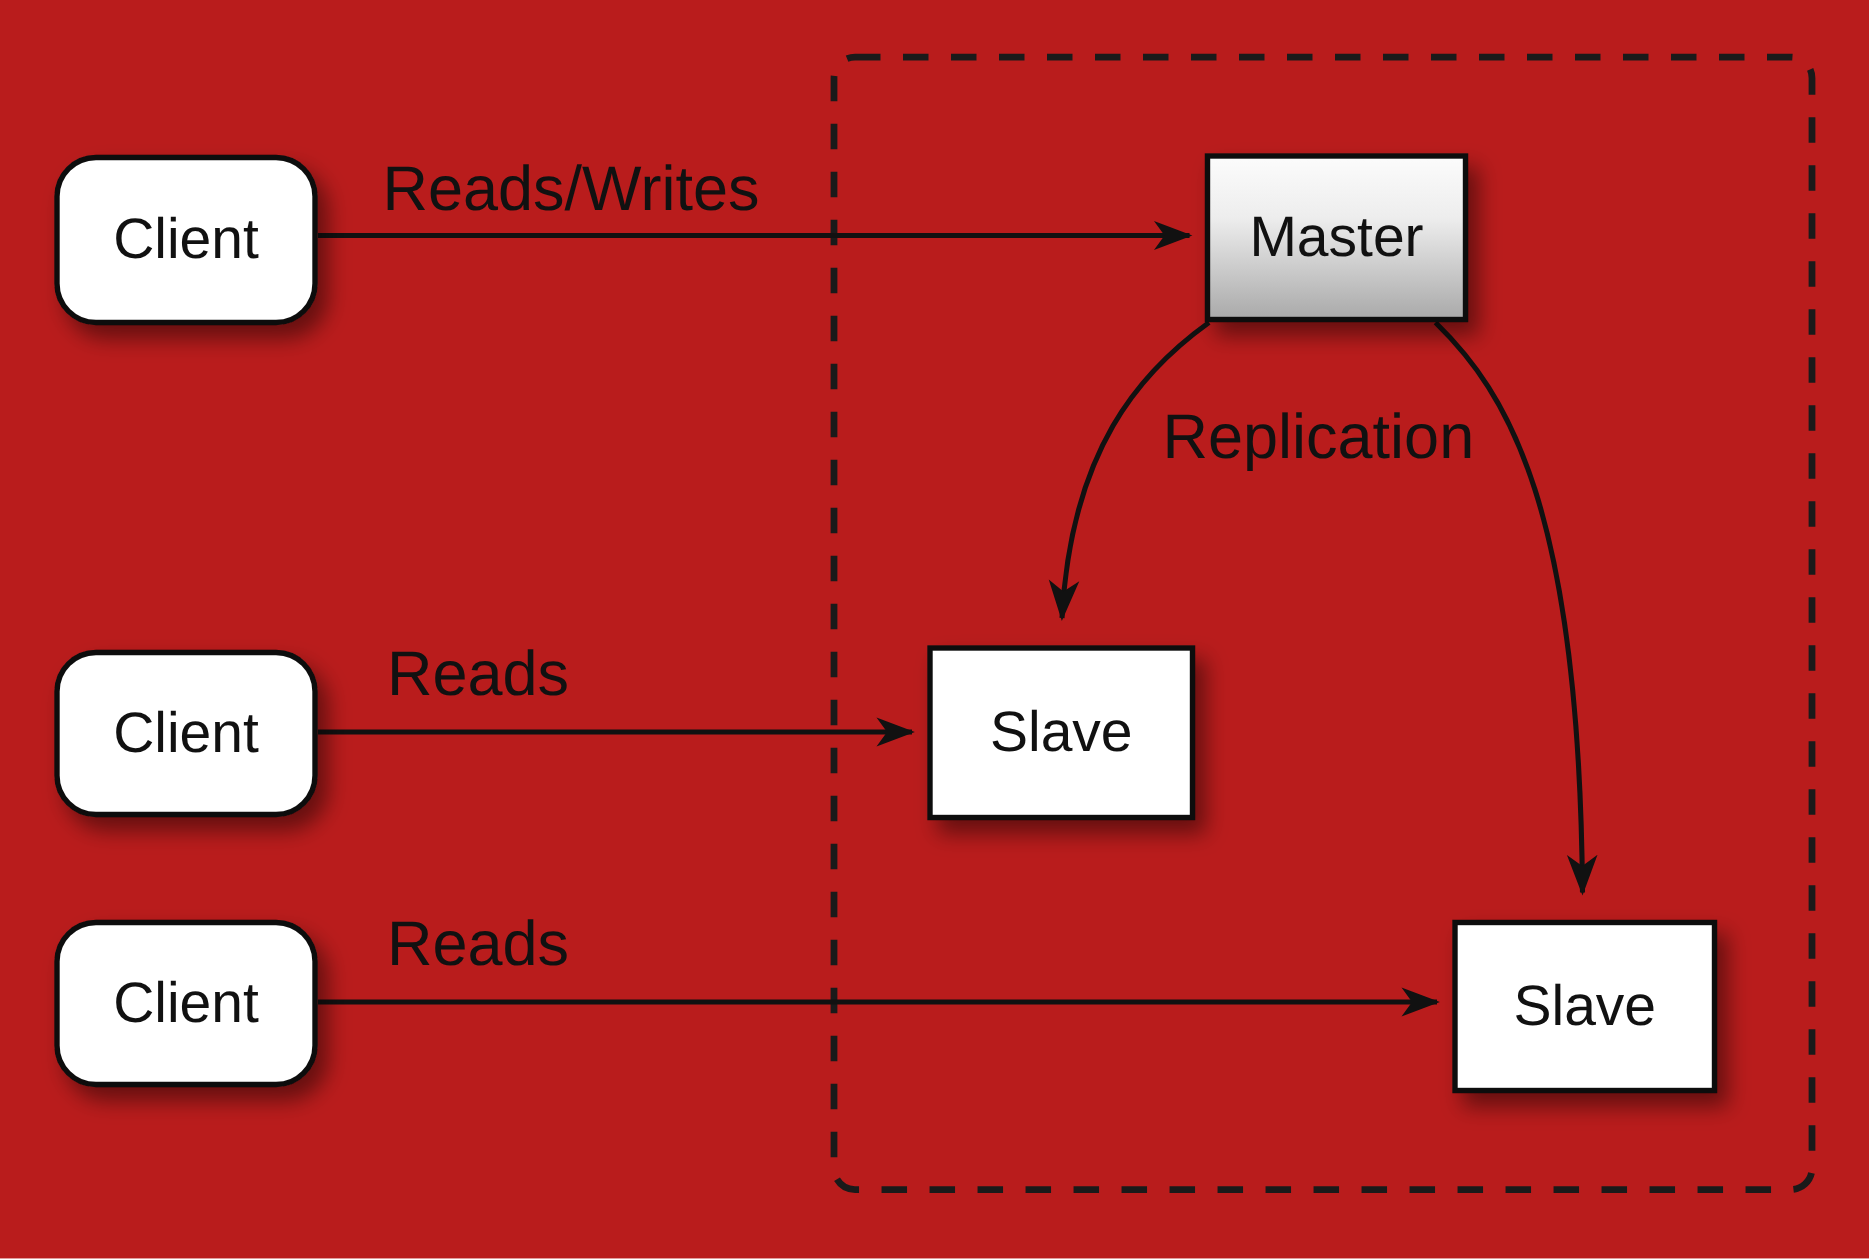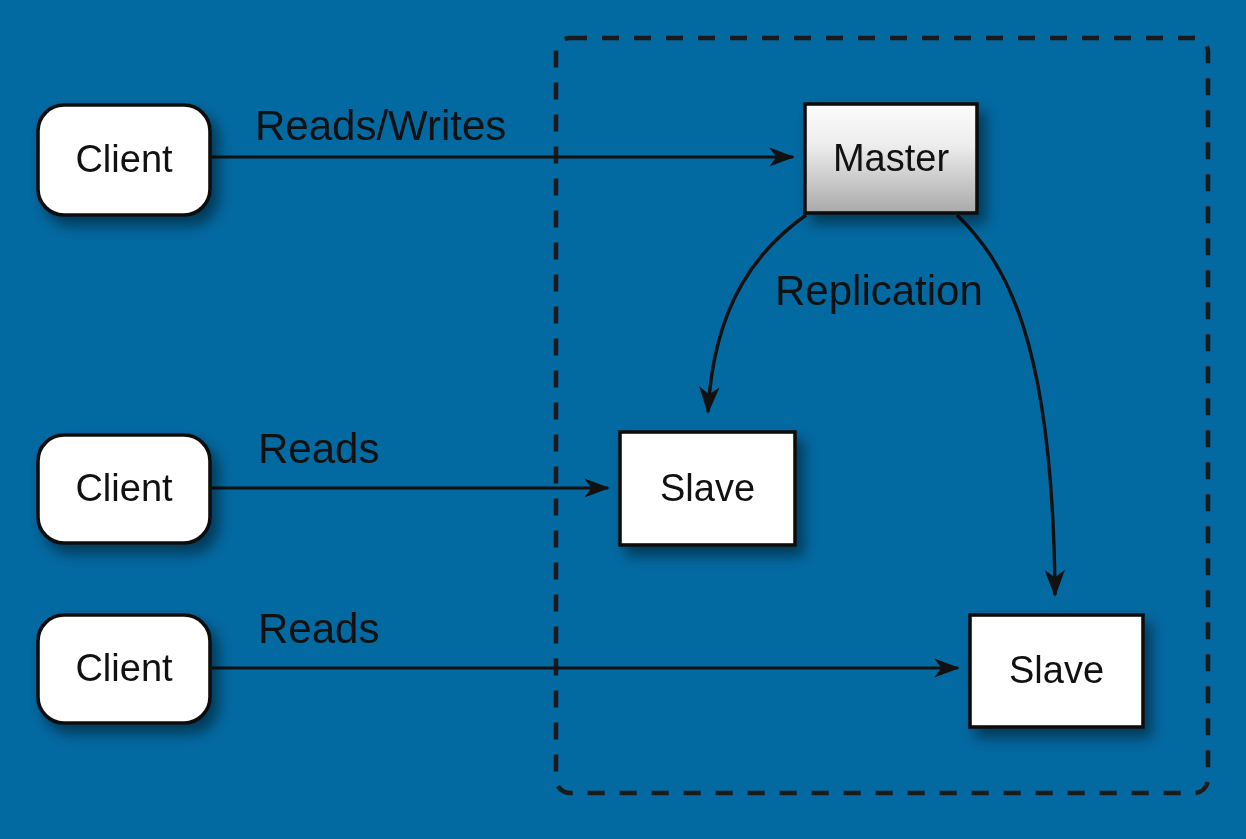--- a/index.html
+++ b/index.html
@@ -11,21 +11,21 @@
   body {
     width: 1246px;
     height: 839px;
     font-family: "Liberation Sans", sans-serif;
     overflow: hidden;
   }
   #canvas {
     position: relative;
     width: 1246px;
     height: 839px;
-    background: #0369a1;
+    background: #b91c1c;
   }
   #canvas svg.layer {
     position: absolute;
     left: 0;
     top: 0;
     width: 1246px;
     height: 839px;
   }
   .node-label {
     font-family: "Liberation Sans", sans-serif;

